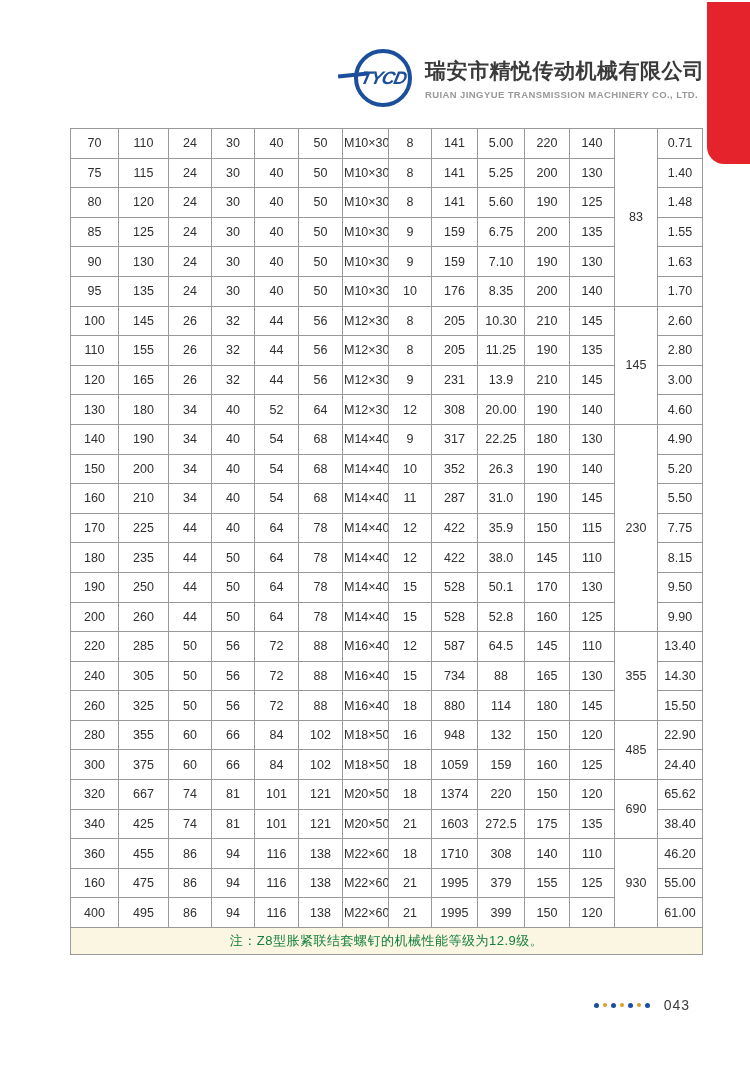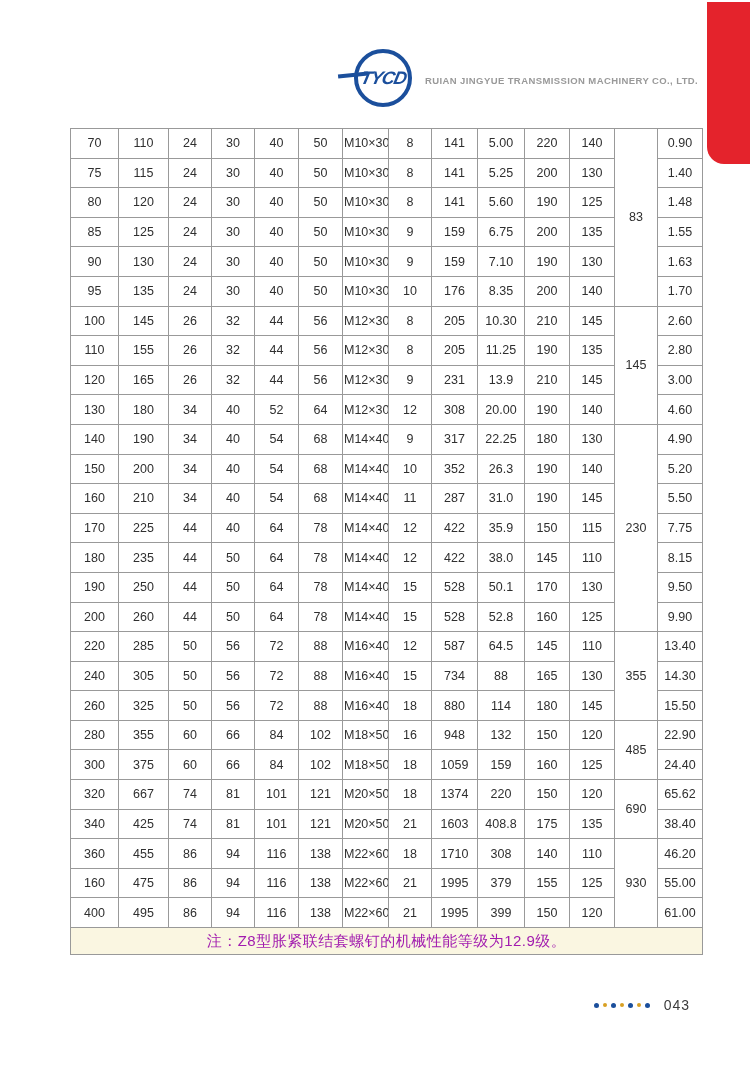--- a/index.html
+++ b/index.html
@@ -56,21 +56,21 @@
     height:29.6px;
     text-align:center; vertical-align:middle;
     font-size:12.5px; color:#2f2f2f;
     padding:0 1px;
     background:#ffffff;
     white-space:nowrap; overflow:hidden;
   }
   td.note-cell {
     background:#faf6e1;
     height:27px;
-    font-size:15px; color:#a21caf;
+    font-size:13px; color:#15803d;
     letter-spacing:0.5px;
   }
   
   .footer {
     position:absolute; top:997px; right:60px;
     display:flex; align-items:center;
   }
   .dots { display:flex; align-items:center; gap:4px; margin-right:14px; }
   .dot { width:5px; height:5px; border-radius:50%; }
   .page-number { font-size:14px; color:#3c3c3c; letter-spacing:1px; }
@@ -81,20 +81,21 @@
 <div class="red-tab" style="background: rgb(228, 35, 44);"></div>
 
 <div class="header">
   <div class="logo">
     <div class="logo-bar" style="background: rgb(27, 79, 156);"></div>
     <div class="logo-circle" style="border-color: rgb(27, 79, 156);">
       <span class="logo-text" style="color: rgb(27, 79, 156);">TYCD</span>
     </div>
   </div>
   <div class="company">
+    <div class="company-cn">瑞安市精悦传动机械有限公司</div>
     <div class="company-en">RUIAN JINGYUE TRANSMISSION MACHINERY CO., LTD.</div>
   </div>
 </div>
 
 <div class="table-wrap">
   <table>
     <colgroup>
       <col style="width:48px">
         <col style="width:50px">
         <col style="width:43px">
@@ -118,21 +119,21 @@
           <td>30</td>
           <td>40</td>
           <td>50</td>
           <td>M10×30</td>
           <td>8</td>
           <td>141</td>
           <td>5.00</td>
           <td>220</td>
           <td>140</td>
           <td rowspan="6">83</td>
-          <td>0.90</td>
+          <td>0.71</td>
         </tr>
         <tr>
           <td>75</td>
           <td>115</td>
           <td>24</td>
           <td>30</td>
           <td>40</td>
           <td>50</td>
           <td>M10×30</td>
           <td>8</td>
@@ -465,21 +466,21 @@
         <tr>
           <td>340</td>
           <td>425</td>
           <td>74</td>
           <td>81</td>
           <td>101</td>
           <td>121</td>
           <td>M20×50</td>
           <td>21</td>
           <td>1603</td>
-          <td>408.8</td>
+          <td>272.5</td>
           <td>175</td>
           <td>135</td>
           <td>38.40</td>
         </tr>
         <tr>
           <td>360</td>
           <td>455</td>
           <td>86</td>
           <td>94</td>
           <td>116</td>

